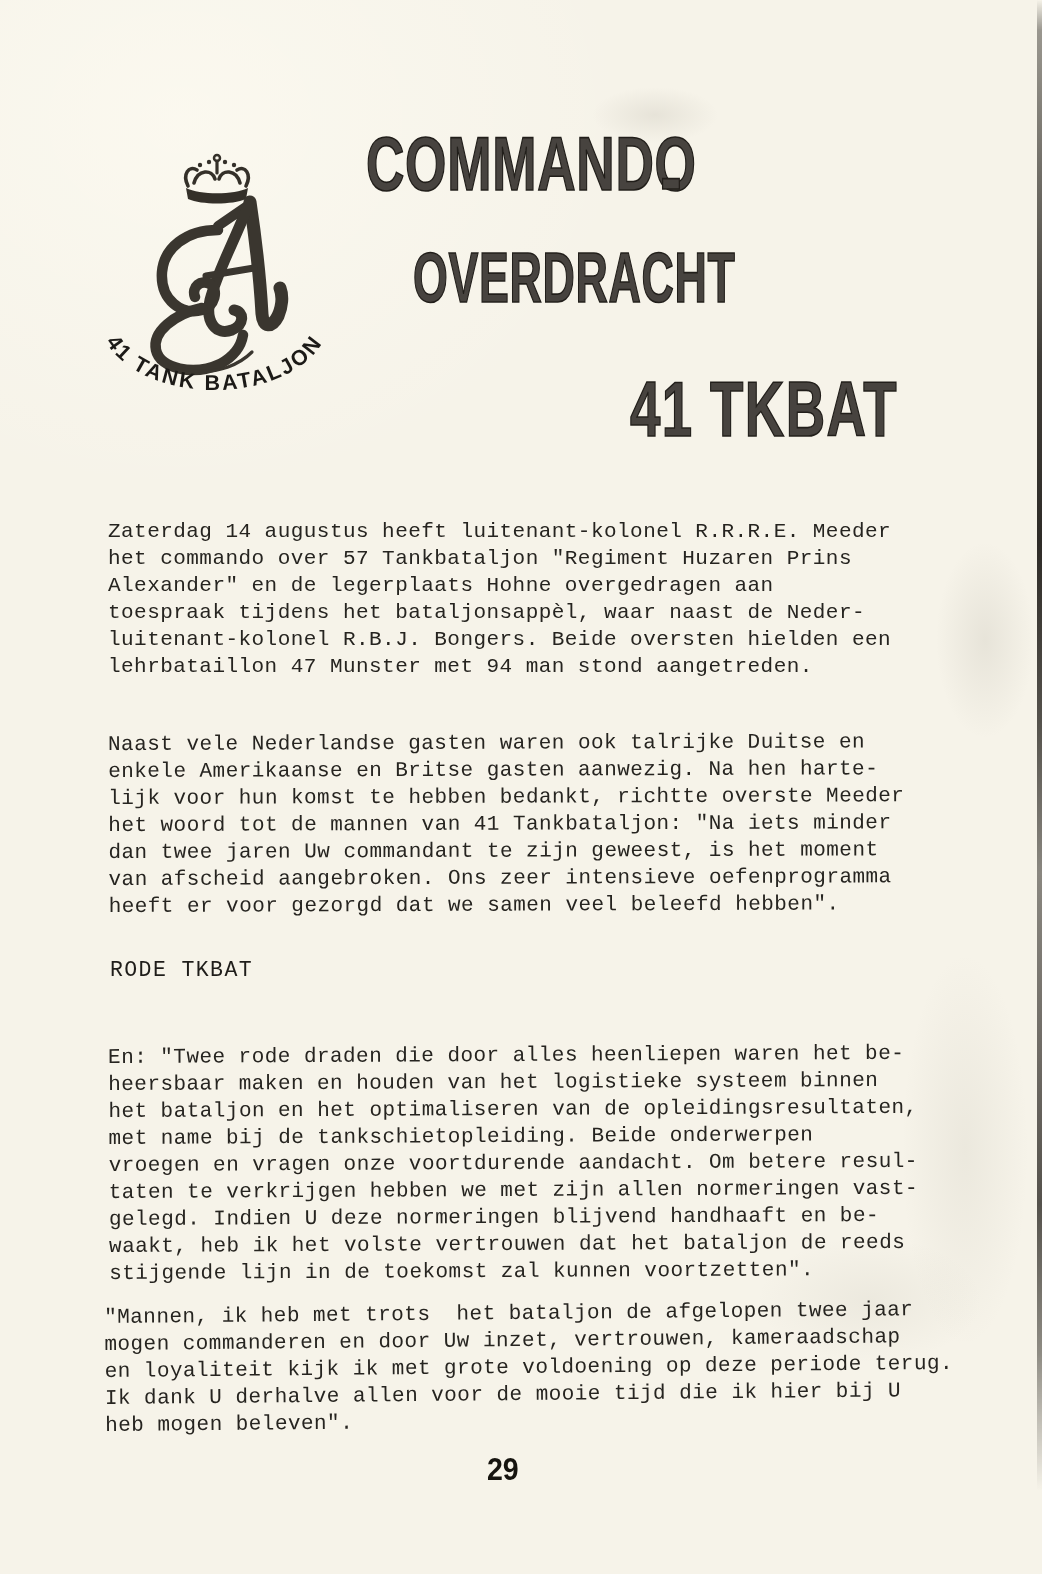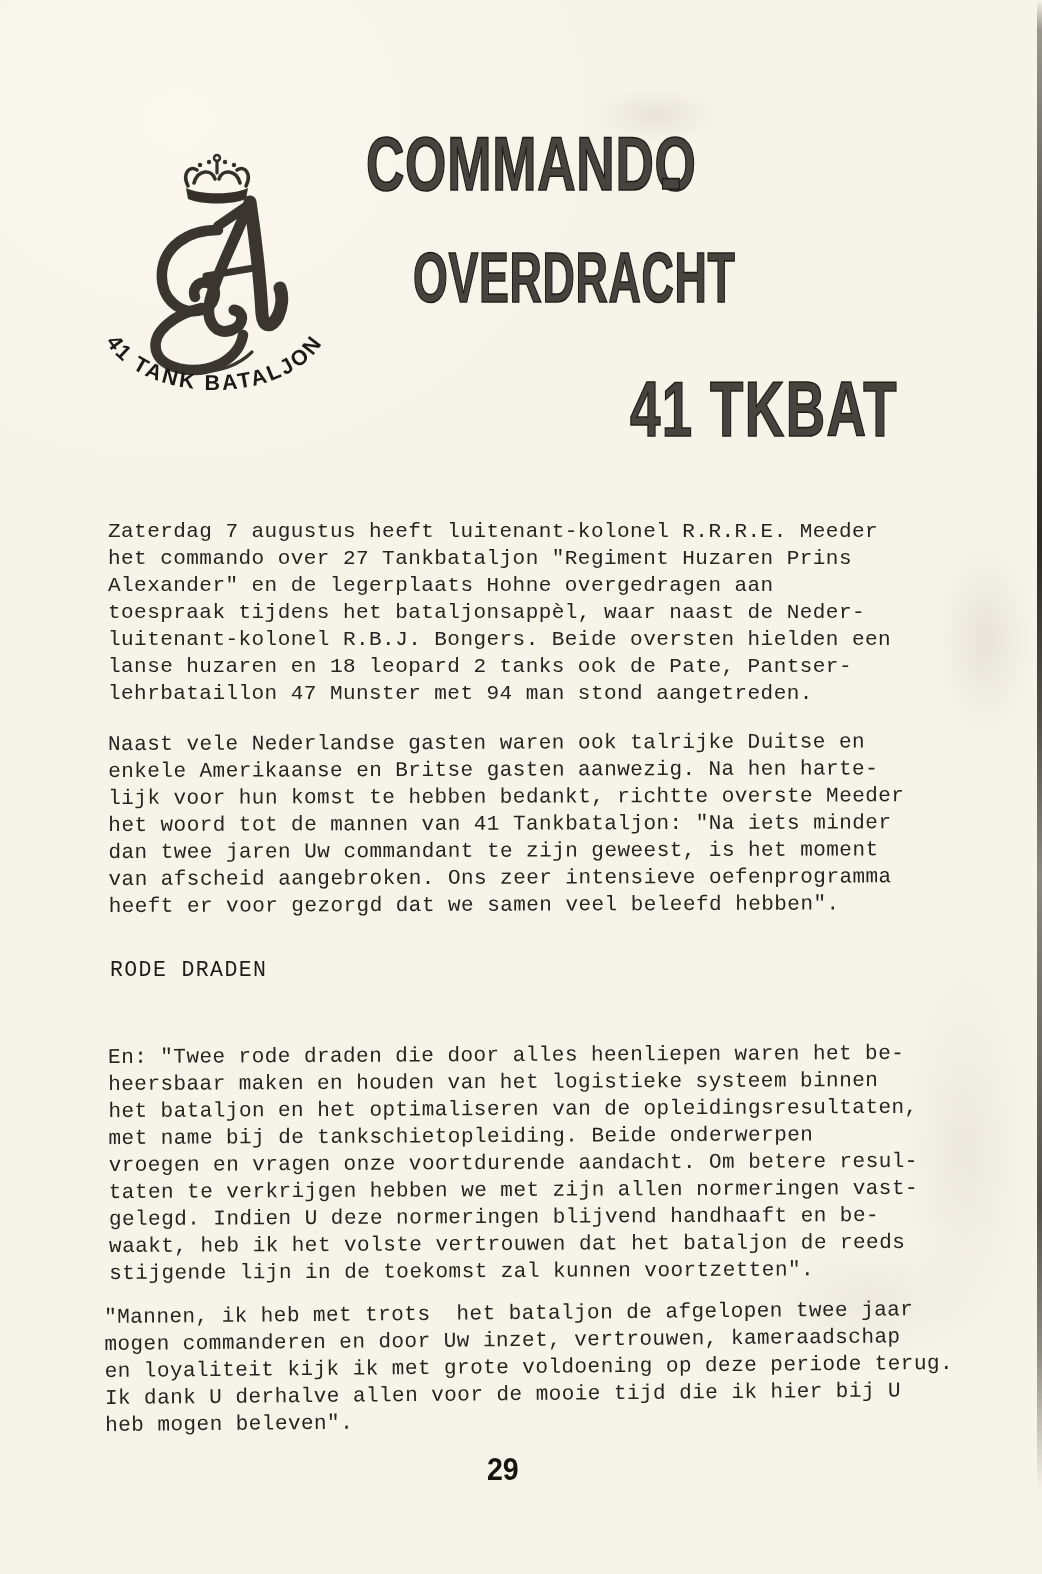--- a/index.html
+++ b/index.html
@@ -106,40 +106,39 @@
       <textPath href="#arc" startOffset="50%" text-anchor="middle">41 TANK BATALJON</textPath>
     </text>
   </svg>
 
   <div class="headline" id="hl-commando">COMMANDO</div>
   <div class="headline" id="hl-dash">-</div>
   <div class="headline" id="hl-overdracht">OVERDRACHT</div>
   <div class="headline" id="hl-tkbat">41 TKBAT</div>
 
   <div class="para" id="para1">
-    <div class="line">Zaterdag 7 augustus heeft luitenant-kolonel R.R.R.E. Meeder</div>
-    <div class="line">het commando over 27 Tankbataljon "Regiment Huzaren Prins</div>
+    <div class="line">Zaterdag 14 augustus heeft luitenant-kolonel R.R.R.E. Meeder</div>
+    <div class="line">het commando over 57 Tankbataljon "Regiment Huzaren Prins</div>
     <div class="line">Alexander" en de legerplaats Hohne overgedragen aan</div>
     <div class="line">toespraak tijdens het bataljonsappèl, waar naast de Neder-</div>
     <div class="line">luitenant-kolonel R.B.J. Bongers. Beide oversten hielden een</div>
-    <div class="line">lanse huzaren en 18 leopard 2 tanks ook de Pate, Pantser-</div>
     <div class="line">lehrbataillon 47 Munster met 94 man stond aangetreden.</div>
   </div>
 
   <div class="para" id="para2">
     <div class="line">Naast vele Nederlandse gasten waren ook talrijke Duitse en</div>
     <div class="line">enkele Amerikaanse en Britse gasten aanwezig. Na hen harte-</div>
     <div class="line">lijk voor hun komst te hebben bedankt, richtte overste Meeder</div>
     <div class="line">het woord tot de mannen van 41 Tankbataljon: "Na iets minder</div>
     <div class="line">dan twee jaren Uw commandant te zijn geweest, is het moment</div>
     <div class="line">van afscheid aangebroken. Ons zeer intensieve oefenprogramma</div>
     <div class="line">heeft er voor gezorgd dat we samen veel beleefd hebben".</div>
   </div>
 
-  <div id="section-heading">RODE DRADEN</div>
+  <div id="section-heading">RODE TKBAT</div>
 
   <div class="para" id="para3">
     <div class="line">En: "Twee rode draden die door alles heenliepen waren het be-</div>
     <div class="line">heersbaar maken en houden van het logistieke systeem binnen</div>
     <div class="line">het bataljon en het optimaliseren van de opleidingsresultaten,</div>
     <div class="line">met name bij de tankschietopleiding. Beide onderwerpen</div>
     <div class="line">vroegen en vragen onze voortdurende aandacht. Om betere resul-</div>
     <div class="line">taten te verkrijgen hebben we met zijn allen normeringen vast-</div>
     <div class="line">gelegd. Indien U deze normeringen blijvend handhaaft en be-</div>
     <div class="line">waakt, heb ik het volste vertrouwen dat het bataljon de reeds</div>

